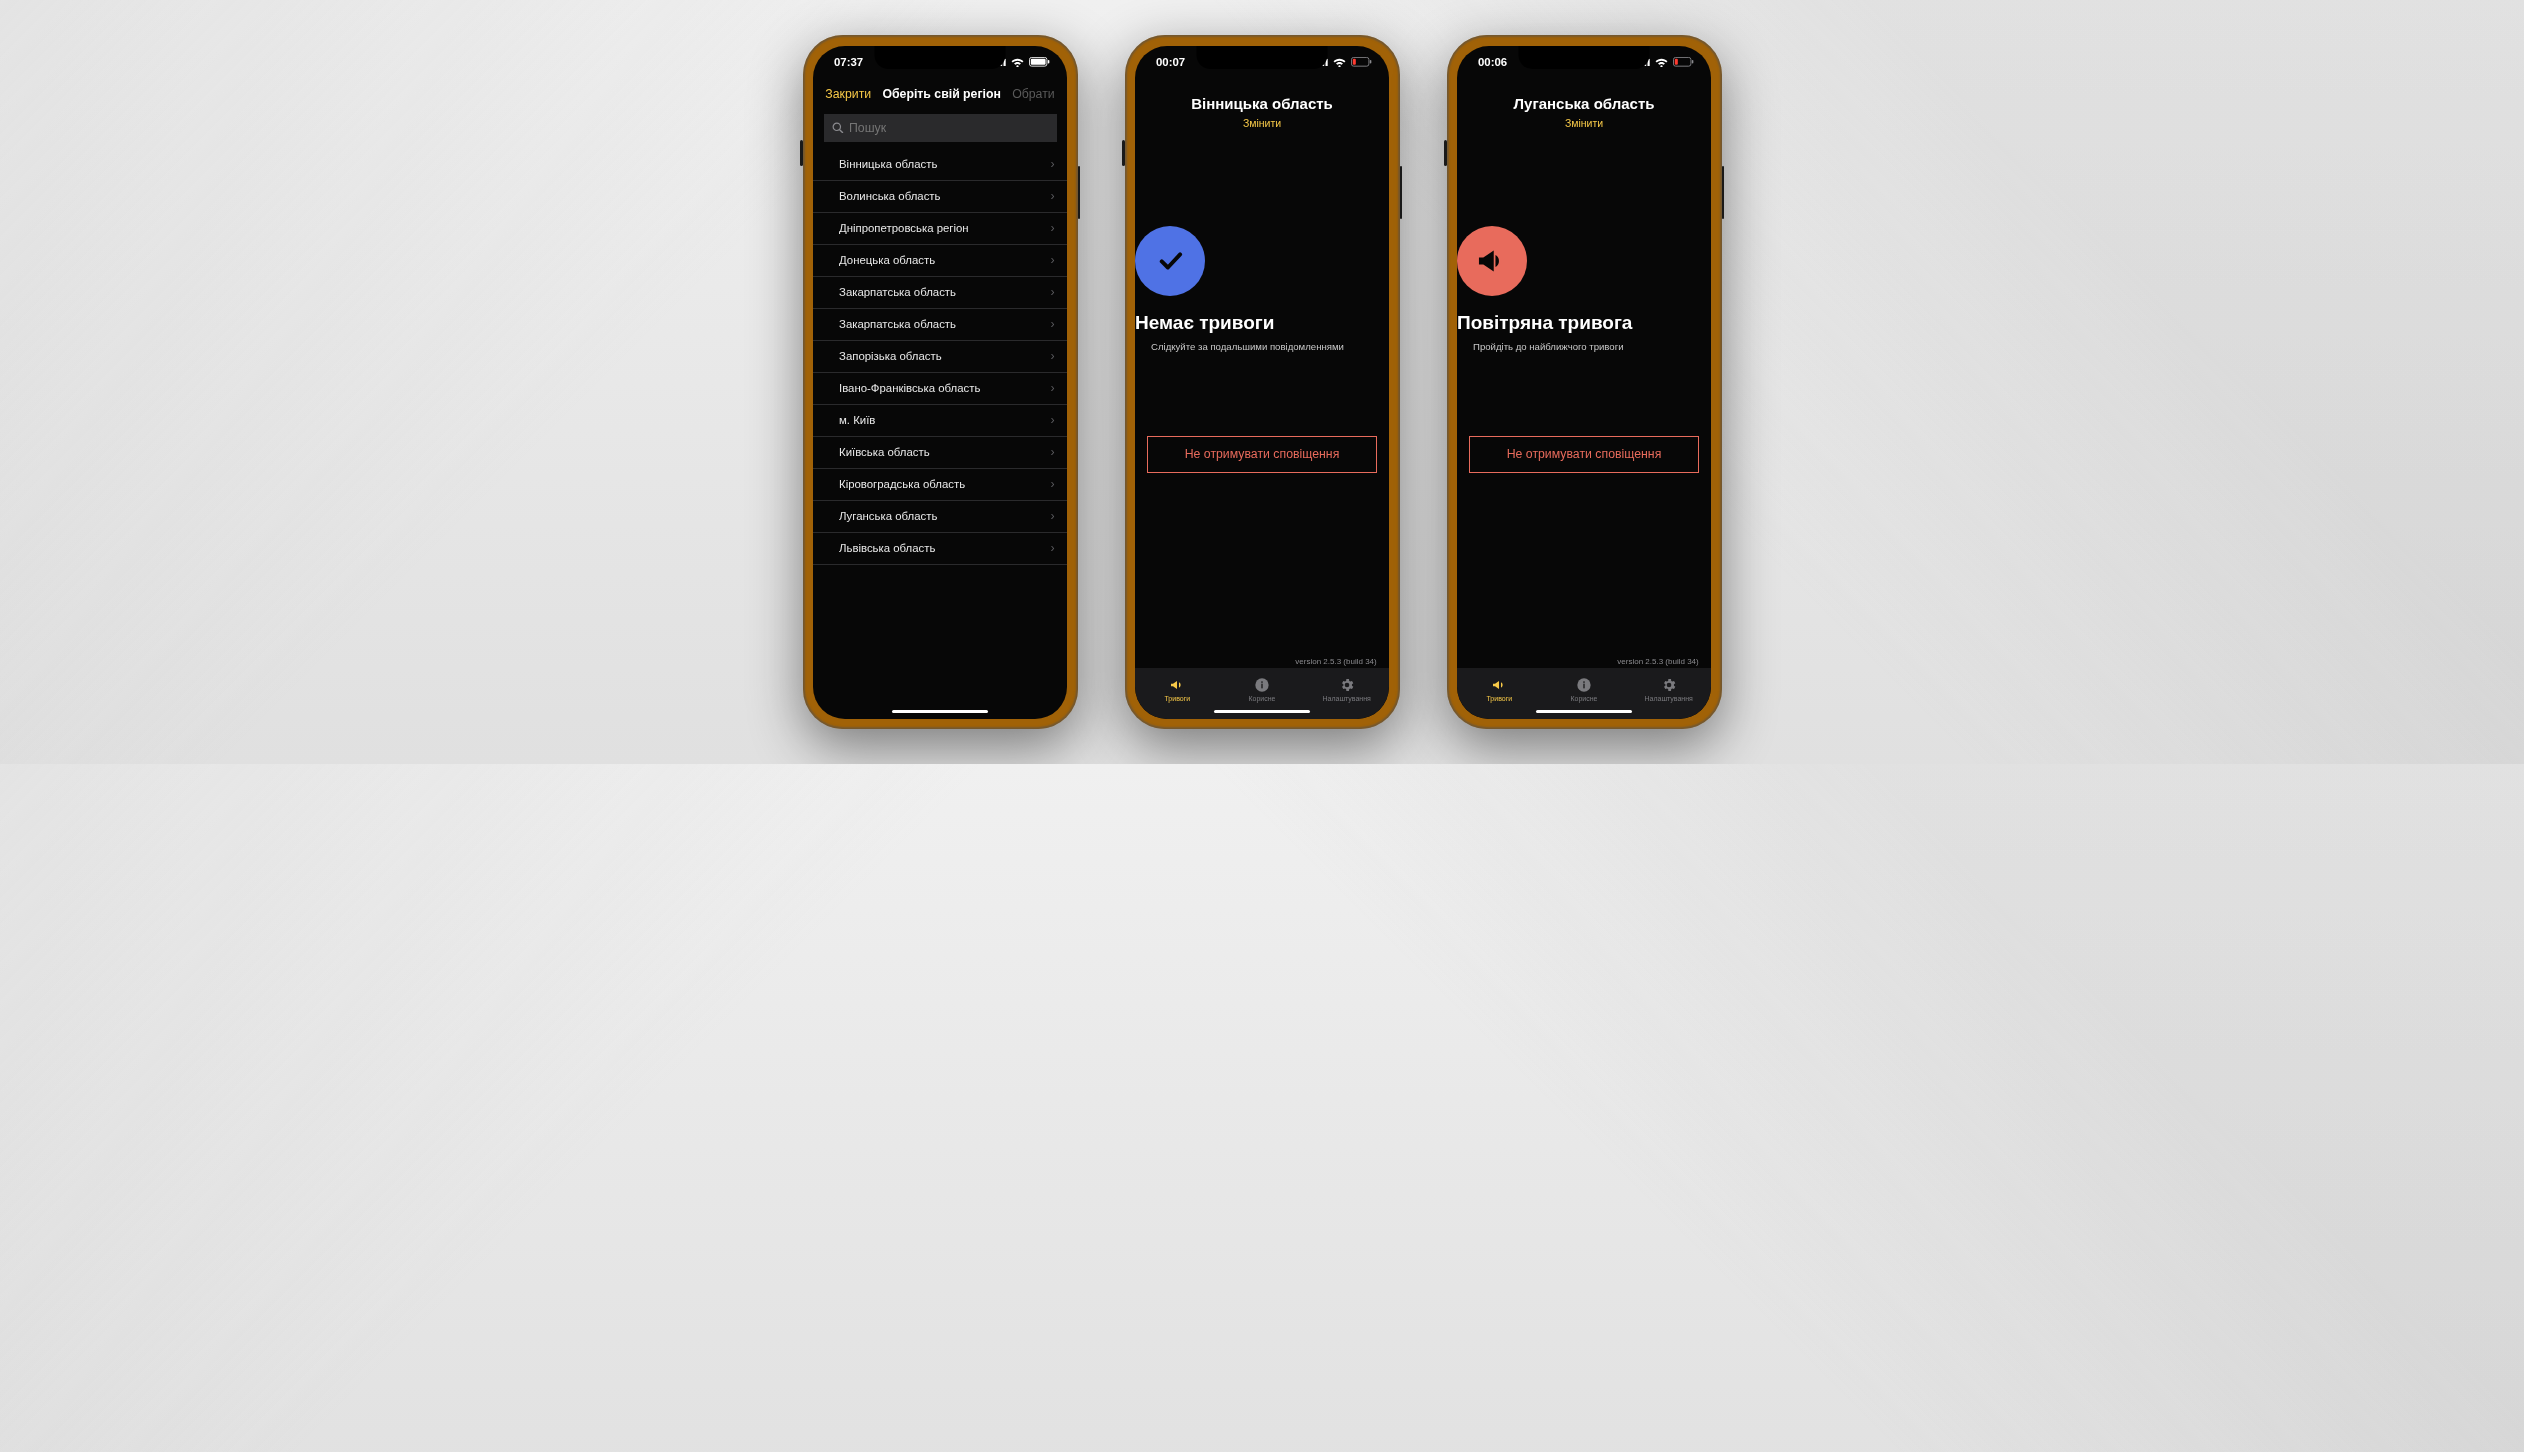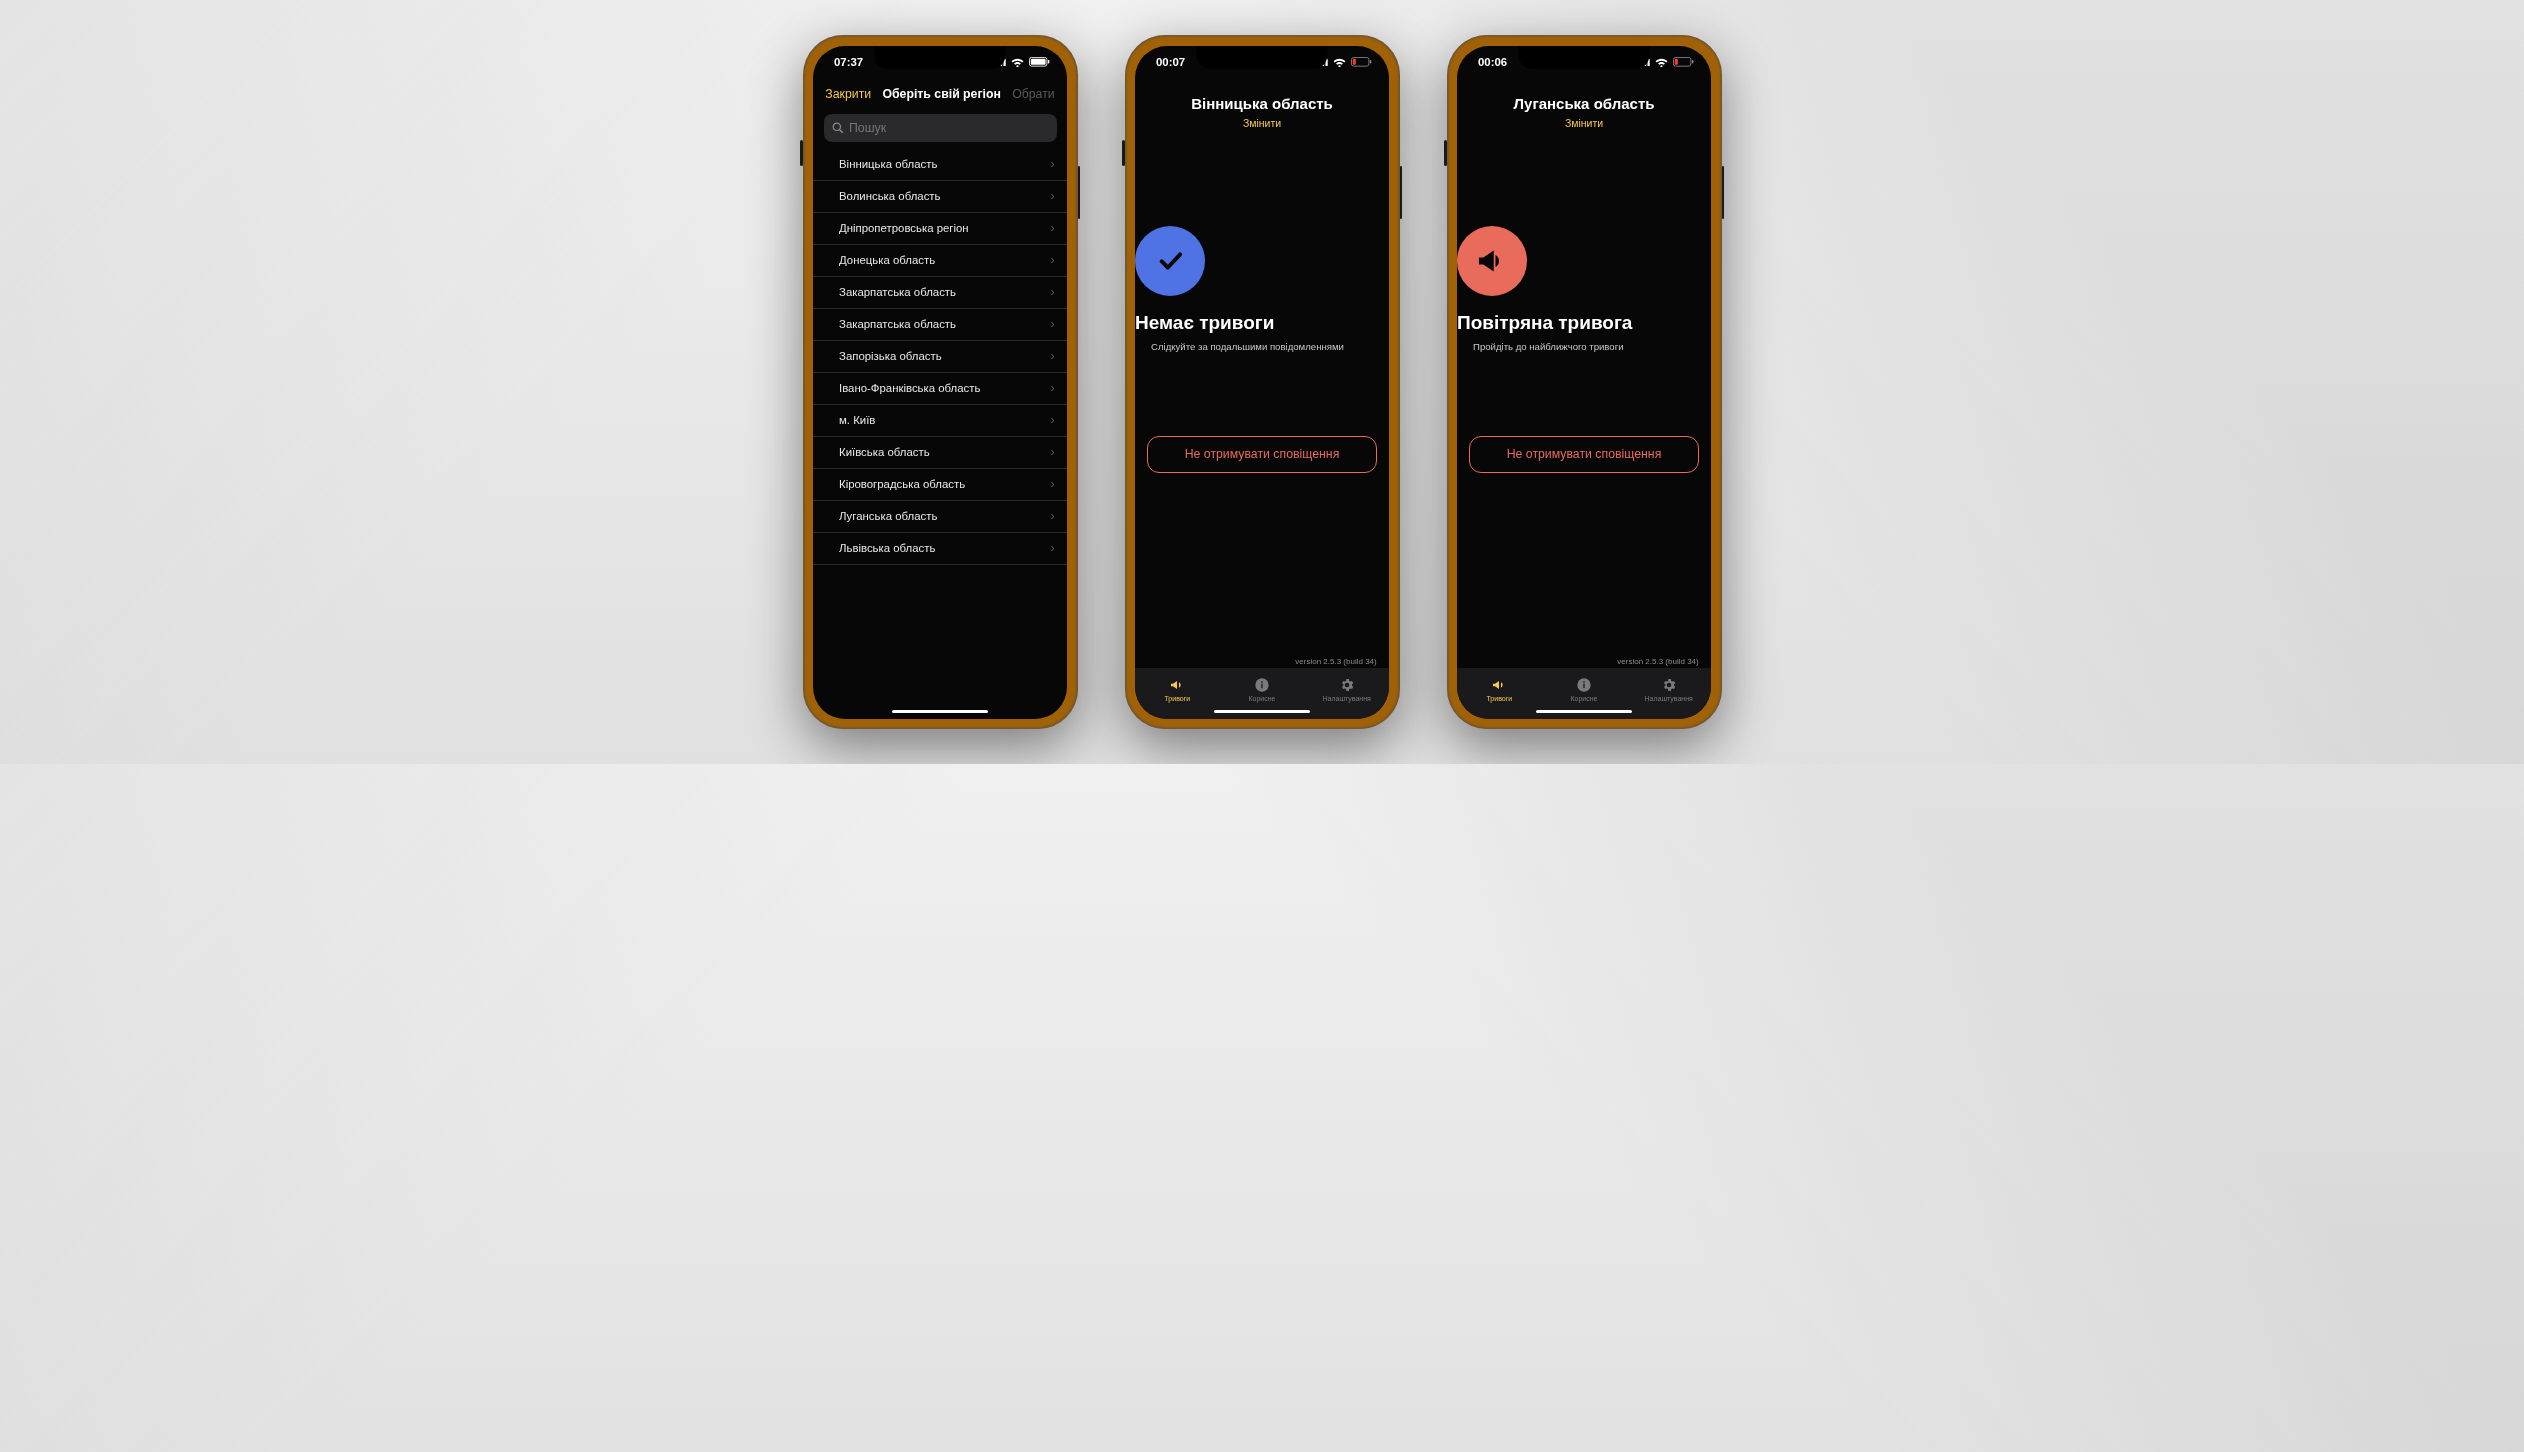--- a/index.html
+++ b/index.html
@@ -72,21 +72,21 @@
     align-items: center;
     padding: 8.8px 12.3px;
     font-size: 12.3px;
   }
   .nav-left { color: #f7c948; }
   .nav-title { color: #fff; font-weight: 600; font-size: 12.3px; }
   .nav-right { color: #5a5a5a; }
   .searchbox {
     margin: 3.5px 10.5px 7px;
     background: #2a2a2c;
-    border-radius: 8px;
+    border-radius: 0;
     height: 28px;
     display: flex;
     align-items: center;
     padding: 0 8.8px;
     gap: 5.3px;
   }
   .searchbox input {
     background: transparent; border: 0; outline: 0;
     color: #8a8a8e; font-size: 12.3px; flex: 1;
   }
@@ -120,21 +120,21 @@
   .circle-blue { background: #4f72e5; }
   .circle-red  { background: #e86b5c; }
   .status-title { color: #fff; font-size: 19px; font-weight: 700; margin-bottom: 7px; }
   .status-sub { color: #c9c9c9; font-size: 9.6px; margin-left: 16px; }
   .action-btn {
     margin: 84px 12px 0;
     border: 0.9px solid #e86b5c;
     color: #e86b5c;
     background: transparent;
     height: 37px;
-    border-radius: 12px;
+    border-radius: 0;
     font-size: 12.3px;
     display: flex; align-items: center; justify-content: center;
   }
   .version {
     text-align: right;
     color: #8a8a8e;
     font-size: 8px;
     padding: 5.3px 12.3px 1.8px;
   }
   .tabbar {

